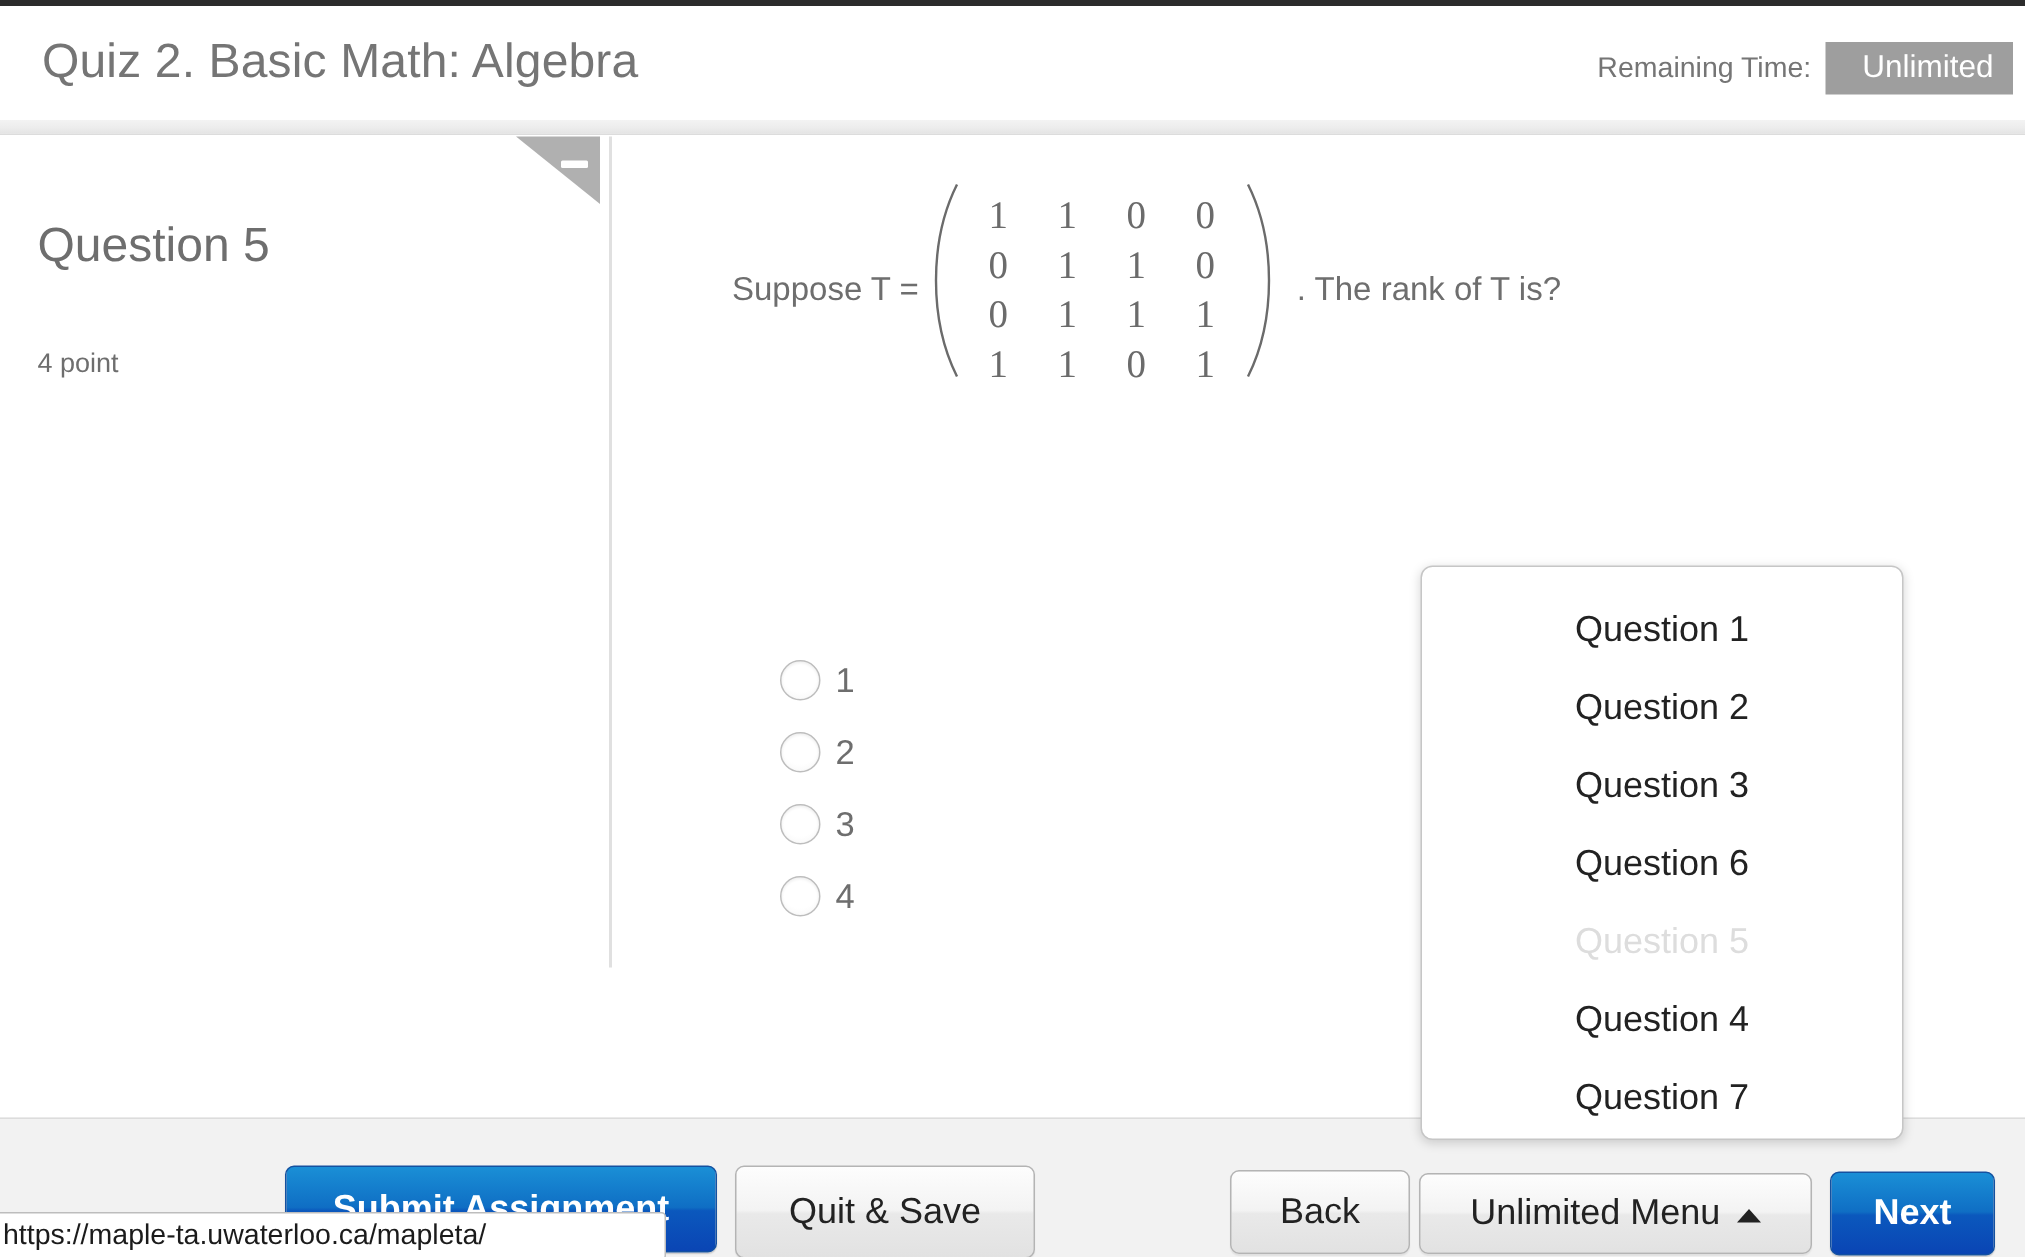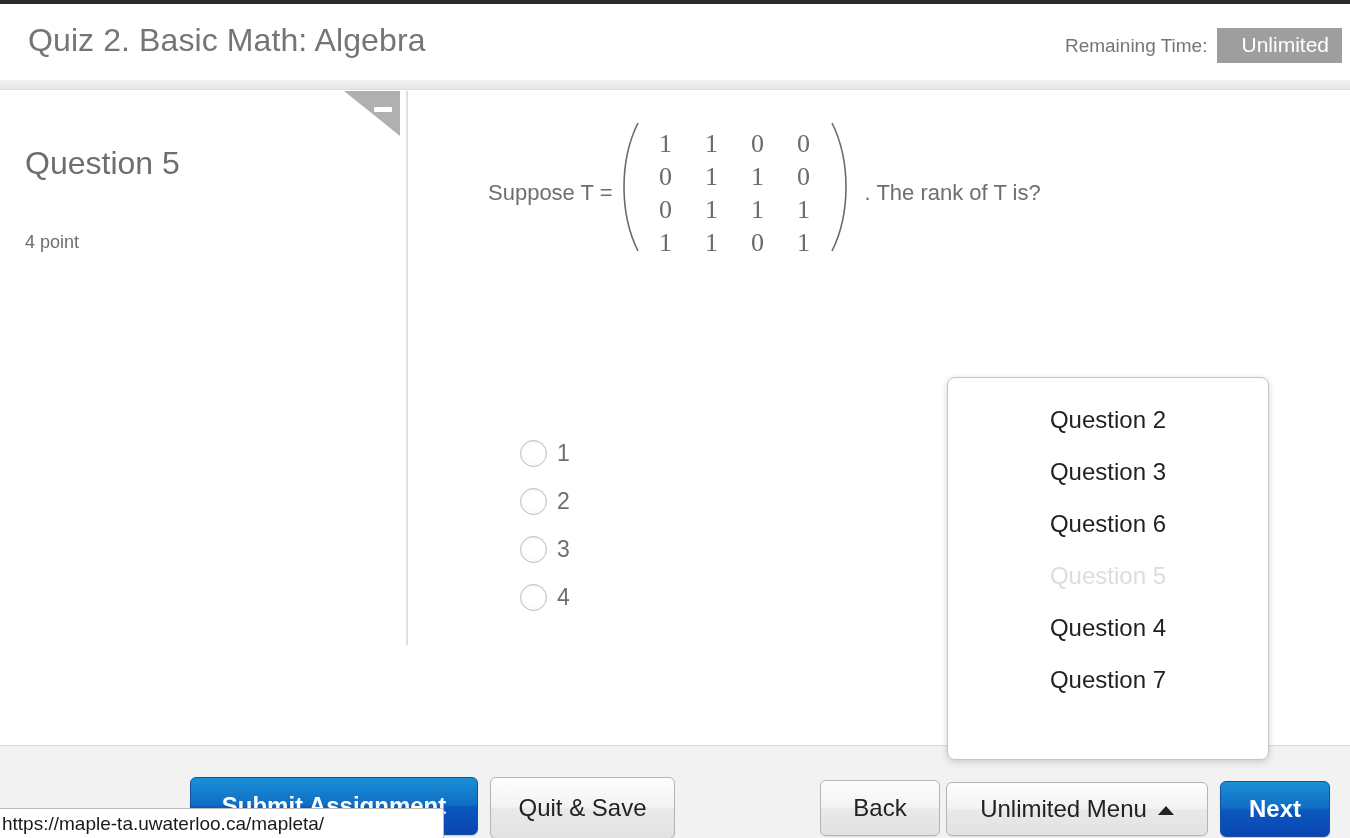--- a/index.html
+++ b/index.html
@@ -247,21 +247,21 @@
     box-shadow: 0 1px 1px rgba(0,0,0,0.07);
   }
   .btn-blue {
     background: linear-gradient(to bottom, #1a8fd6 0%, #0f6ec4 48%, #0b58bd 52%, #0a45b4 100%);
     border: 1px solid #1451a0;
     color: #ffffff;
     font-weight: 700;
     box-shadow: 0 1px 1px rgba(0,0,0,0.18);
   }
   #submit-assignment { left: 190px; top: 765px; width: 288px; height: 58px; }
-  #quit-save        { left: 490px; top: 765px; width: 185px; height: 62px; }
+  #quit-save        { left: 490px; top: 765px; width: 200px; height: 62px; }
   #back-button      { left: 820px; top: 768px; width: 120px; height: 56px; }
   #question-menu-button { left: 946px; top: 770px; width: 262px; height: 54px; }
   #next-button      { left: 1220px; top: 769px; width: 110px; height: 56px; }
   .caret-up {
     width: 0; height: 0;
     border-left: 8px solid transparent;
     border-right: 8px solid transparent;
     border-bottom: 9px solid #222222;
     margin-left: 11px;
     margin-top: 2px;
@@ -361,20 +361,21 @@
       </label>
       <label class="choice">
         <span class="radio"></span>
         <span class="choice-label">4</span>
       </label>
     </div>
   </div>
 </div>
 
 <div class="qmenu-popup">
+  <div class="qmenu-item">Question 1</div>
   <div class="qmenu-item">Question 2</div>
   <div class="qmenu-item">Question 3</div>
   <div class="qmenu-item">Question 6</div>
   <div class="qmenu-item disabled">Question 5</div>
   <div class="qmenu-item">Question 4</div>
   <div class="qmenu-item">Question 7</div>
 </div>
 
 <div class="footer"></div>
 

